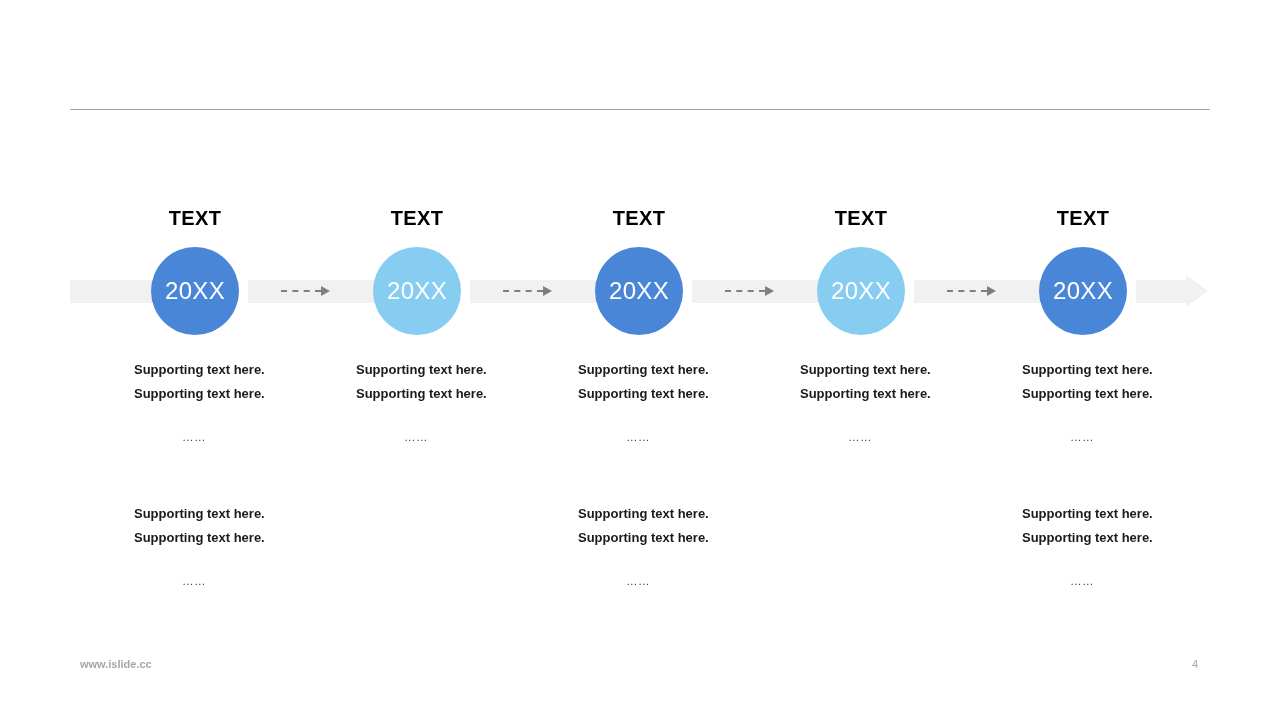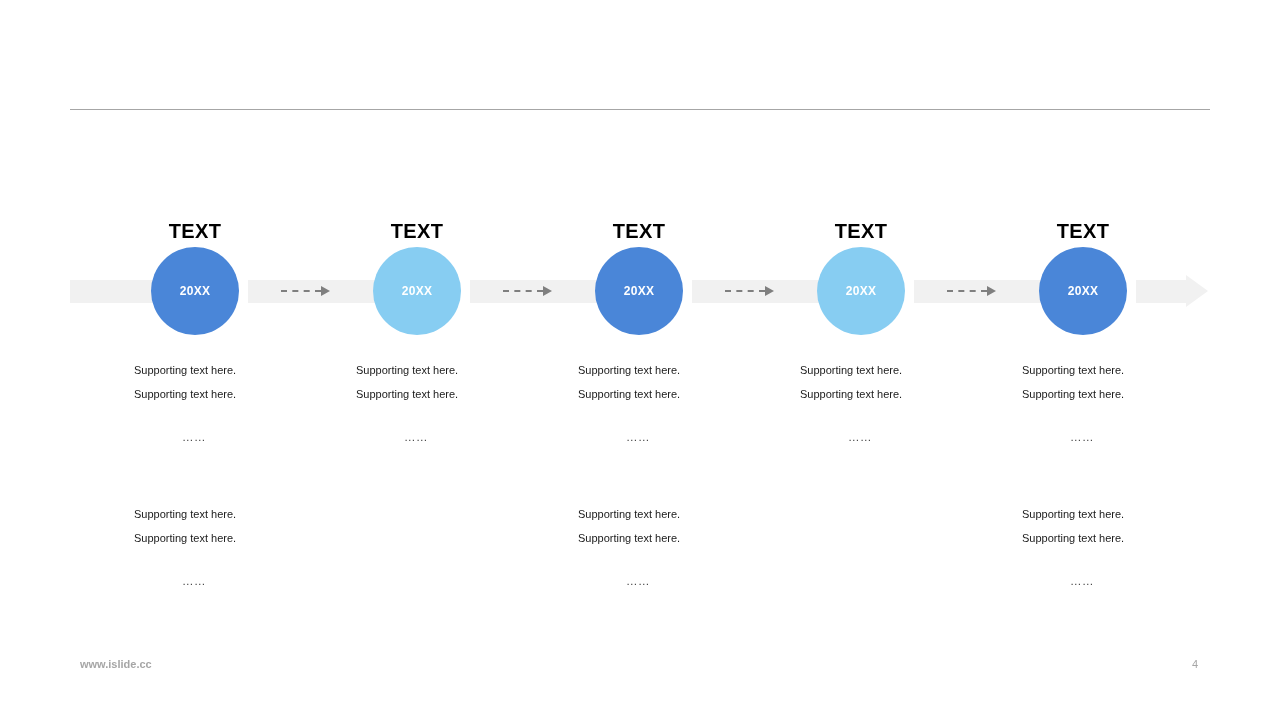--- a/index.html
+++ b/index.html
@@ -97,62 +97,63 @@
     width: 222px;
   }
   #column-0 { left: 84px; }
   #column-1 { left: 306px; }
   #column-2 { left: 528px; }
   #column-3 { left: 750px; }
   #column-4 { left: 972px; }
 
   .col-heading {
     position: absolute;
-    top: 220px;
+    top: 207px;
     left: 0;
     width: 222px;
     text-align: center;
     font-size: 20px;
     font-weight: bold;
     color: #000000;
     letter-spacing: 0.4px;
   }
 
   .node-circle {
     position: absolute;
     top: 247px;
     left: 67px;
     width: 88px;
     height: 88px;
     border-radius: 50%;
     display: flex;
     align-items: center;
     justify-content: center;
-    font-size: 12px;
-    font-weight: bold;
+    font-size: 24px;
+    font-weight: normal;
     color: #ffffff;
     letter-spacing: 0.3px;
   }
   .node-circle.dark  { background: #4a86d8; }
   .node-circle.light { background: #87cdf2; }
 
   
   .text-block {
     position: absolute;
     left: 50px;
     width: 200px;
   }
   .text-block.upper { top: 358px; }
   .text-block.lower { top: 502px; }
 
   .text-block .line {
-    font-size: 11px;
+    font-size: 13px;
     color: #1a1a1a;
     line-height: 24px;
     white-space: nowrap;
+    font-weight: bold;
   }
   .text-block .ellipsis {
     margin-top: 25px;
     margin-left: 48px;
     font-size: 11.5px;
     color: #3f3f3f;
     letter-spacing: 0.5px;
   }
 
   

